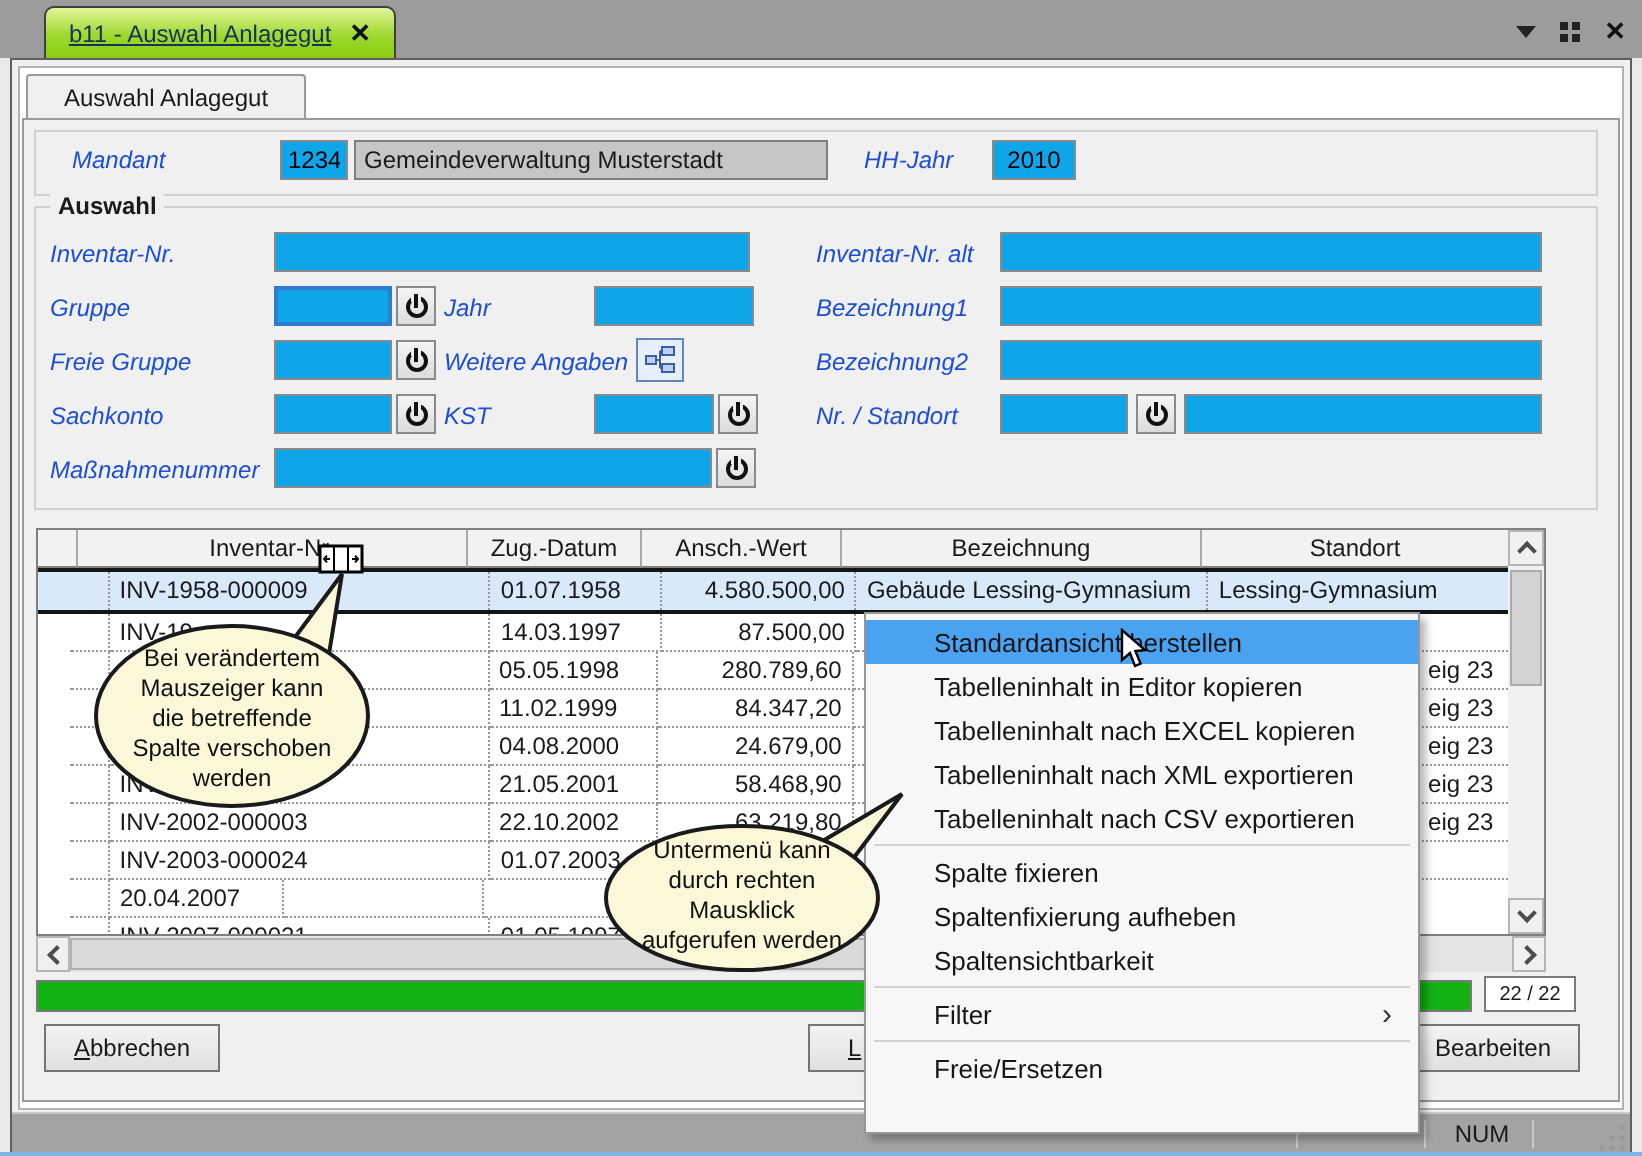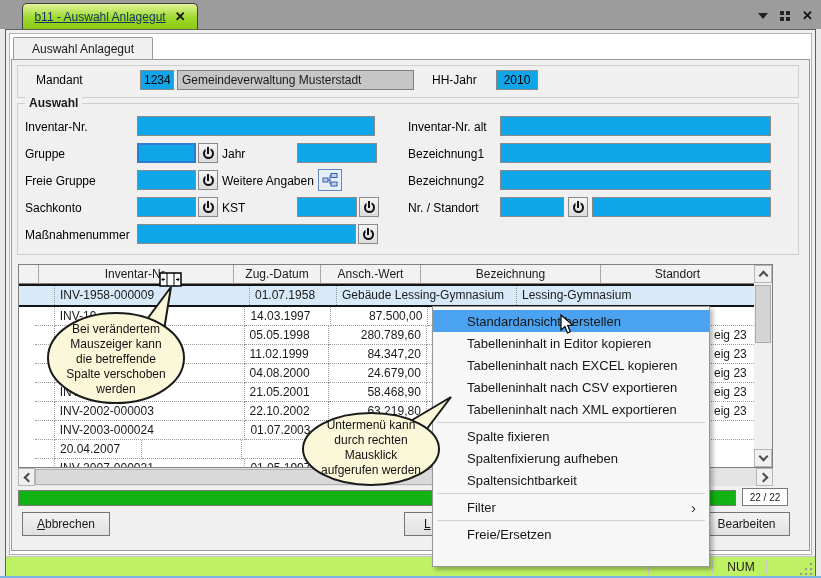--- a/index.html
+++ b/index.html
@@ -25,21 +25,21 @@
   .page-tab { position:absolute; left:13px; top:37px; width:140px; height:23px; background:#f0f0f0;
               border:1px solid #9a9a9a; border-bottom:none; border-radius:2px 2px 0 0;
               display:flex; align-items:center; justify-content:center; }
   .page-panel { position:absolute; left:11px; top:59px; width:799px; height:492px; background:#f0f0f0; border:1px solid #9a9a9a; }
 
   
   .gb { position:absolute; border:1px solid #cfcfcf; }
   .gb1 { left:17px; top:65px; width:782px; height:33px; }
   .gb2 { left:17px; top:103px; width:782px; height:152px; }
   .legend { position:absolute; left:25px; top:96px; background:#f0f0f0; padding:0 4px; font-weight:bold; }
-  .lbl { position:absolute; color:#000000; }
+  .lbl { position:absolute; color:#1d4ed8;font-style:italic; }
   .yinput { position:absolute; height:20px; background:#0ea5e9; border:1px solid #8a8a8a; font:12px "Liberation Sans",sans-serif; padding:0 3px; }
   .yinput.focus { border:2px solid #2f7bd0; }
   .ginput { position:absolute; height:20px; background:#c6c6c6; border:1px solid #7f7f7f; display:flex; align-items:center; padding:0 4px; }
   .fbtn { position:absolute; width:20px; height:20px; background:linear-gradient(#f5f5f5,#dcdcdc); border:1px solid #8a8a8a;
           display:flex; align-items:center; justify-content:center; }
   .pwr { position:relative; width:11px; height:11px; border:2px solid #111; border-radius:50%; }
   .pwr::before { content:""; position:absolute; left:50%; top:-4px; transform:translateX(-50%); width:5px; height:5px; background:#eee; }
   .pwr::after  { content:""; position:absolute; left:50%; top:-3px; transform:translateX(-50%); width:2px; height:7px; background:#111; }
   .treebtn { position:absolute; left:318px; top:169px; width:24px; height:22px; background:#e7eefc; border:1px solid #5f87c6;
              display:flex; align-items:center; justify-content:center; }
@@ -80,21 +80,21 @@
   
   .btn { position:absolute; height:24px; background:linear-gradient(#f3f3f3,#e0e0e0); border:1px solid #757575;
          font:12px "Liberation Sans",sans-serif; display:flex; align-items:center; justify-content:center; }
   .btn span { display:block; }
   .btn.ul span::first-letter { text-decoration:underline; }
   .btn-abbrechen { left:22px; top:512px; width:88px; }
   .btn-partial { left:404px; top:512px; width:100px; justify-content:flex-start; padding-left:19px; }
   .btn-bearbeiten { left:703px; top:512px; width:87px; }
 
   
-  .statusbar { position:absolute; left:6px; top:556px; width:809px; height:20px; background:#bef264; border-top:1px solid #c9c9c9; }
+  .statusbar { position:absolute; left:6px; top:556px; width:809px; height:20px; background:#a3a3a3; border-top:1px solid #c9c9c9; }
   .statusbar .sep { position:absolute; top:3px; width:1px; height:14px; background:#c9c9c9; }
   .num { position:absolute; left:712px; top:3px; width:46px; text-align:center; }
   .grip { position:absolute; left:800px; top:562px; width:13px; height:13px;
           background:
            radial-gradient(circle at 11px 2px, #9a9a9a 1.4px, transparent 1.6px),
            radial-gradient(circle at 11px 7px, #9a9a9a 1.4px, transparent 1.6px),
            radial-gradient(circle at 6px 7px, #9a9a9a 1.4px, transparent 1.6px),
            radial-gradient(circle at 11px 12px, #9a9a9a 1.4px, transparent 1.6px),
            radial-gradient(circle at 6px 12px, #9a9a9a 1.4px, transparent 1.6px),
            radial-gradient(circle at 1px 12px, #9a9a9a 1.4px, transparent 1.6px); }
@@ -213,20 +213,21 @@
       <div class="th c2">Zug.-Datum</div>
       <div class="th c3">Ansch.-Wert</div>
       <div class="th c4">Bezeichnung</div>
       <div class="th c5">Standort</div>
     </div>
   <div class="tbody">
       <div class="trow sel">
         <div class="td c0"></div>
         <div class="td c1">INV-1958-000009</div>
         <div class="td c2">01.07.1958</div>
+        <div class="td c3">4.580.500,00</div>
         <div class="td c4">Gebäude Lessing-Gymnasium</div>
         <div class="td c5">Lessing-Gymnasium</div>
       </div>
       <div class="trow">
         <div class="td c0"></div>
         <div class="td c1">INV-19</div>
         <div class="td c2">14.03.1997</div>
         <div class="td c3">87.500,00</div>
         <div class="td c4">Re</div>
         <div class="td c5"></div>
@@ -349,24 +350,24 @@
       <div class="mitem hl">
         <span>Standardansicht herstellen</span>
       </div>
       <div class="mitem">
         <span>Tabelleninhalt in Editor kopieren</span>
       </div>
       <div class="mitem">
         <span>Tabelleninhalt nach EXCEL kopieren</span>
       </div>
       <div class="mitem">
+        <span>Tabelleninhalt nach XML exportieren</span>
+      </div>
+      <div class="mitem">
         <span>Tabelleninhalt nach CSV exportieren</span>
-      </div>
-      <div class="mitem">
-        <span>Tabelleninhalt nach XML exportieren</span>
       </div>
       <div class="msep"></div>
       <div class="mitem">
         <span>Spalte fixieren</span>
       </div>
       <div class="mitem">
         <span>Spaltenfixierung aufheben</span>
       </div>
       <div class="mitem">
         <span>Spaltensichtbarkeit</span>

